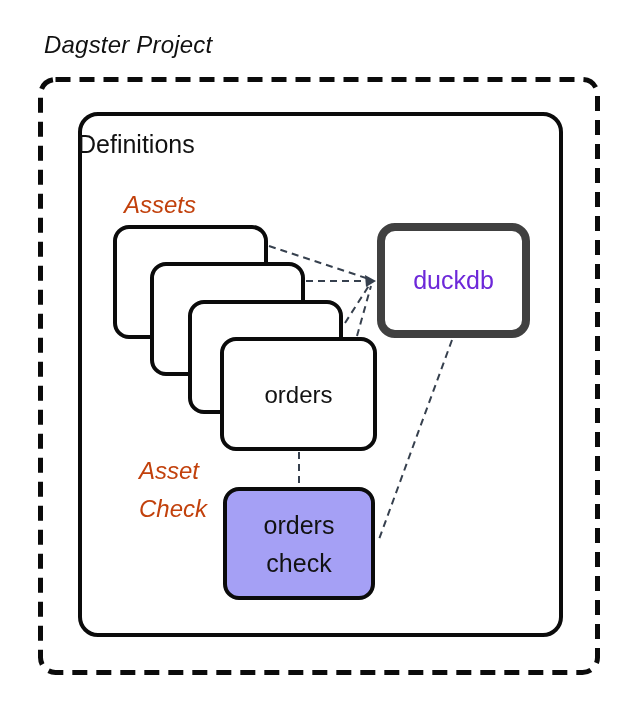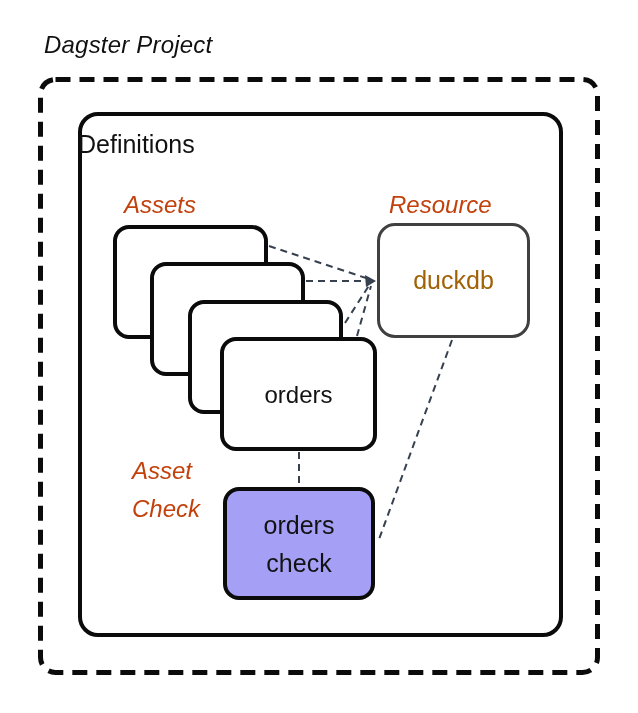--- a/index.html
+++ b/index.html
@@ -26,41 +26,41 @@
     position: absolute; left: 78px; top: 130px; width: 485px;
     font-size: 25px; color: #111;
   }
 
   .section-label {
     position: absolute; font-size: 24px; font-style: italic; color: #c2410c;
     line-height: 38px;
   }
   .assets-label   { left: 124px; top: 186px; }
   .resource-label { left: 389px; top: 186px; }
-  .asset-check-label { left: 132px; top: 452px; }
+  .asset-check-label { left: 139px; top: 452px; }
 
   .card {
     position: absolute; box-sizing: border-box;
     width: 155px; height: 114px;
     background: #ffffff; border: 4px solid #0b0b0b; border-radius: 16px;
   }
   .card-1 { left: 113px; top: 225px; }
   .card-2 { left: 150px; top: 262px; }
   .card-3 { left: 188px; top: 300px; }
   .card-4 { left: 220px; top: 337px; width: 157px; height: 114px;
             display: flex; flex-direction: column; align-items: center; justify-content: center; }
 
   .node-text { font-size: 24px; line-height: 35px; text-align: center; color: #121212; }
 
   .duckdb-box {
     position: absolute; left: 377px; top: 223px; width: 153px; height: 115px;
     box-sizing: border-box; background: #ffffff;
-    border: 3px solid #404040; border-radius: 18px;
+    border: 8px solid #404040; border-radius: 18px;
     display: flex; align-items: center; justify-content: center;
-    font-size: 25px; color: #a16207;
+    font-size: 25px; color: #6d28d9;
   }
 
   .orders-check-box {
     position: absolute; left: 223px; top: 487px; width: 152px; height: 113px;
     box-sizing: border-box;
     border: 4px solid #0b0b0b; border-radius: 16px;
     display: flex; flex-direction: column; align-items: center; justify-content: center;
     font-size: 25px; line-height: 38px; text-align: center; color: #121212;
   }
 
@@ -73,21 +73,20 @@
 <body>
 
 <div class="canvas">
 
   <div class="project-title">Dagster Project</div>
 
   <div class="definitions-box"></div>
   <div class="definitions-title">Definitions</div>
 
   <div class="section-label assets-label">Assets</div>
-  <div class="section-label resource-label">Resource</div>
   <div class="section-label asset-check-label">
     <div>Asset</div>
     <div>Check</div>
   </div>
 
   <div class="card card-1"></div>
   <div class="card card-2"></div>
   <div class="card card-3"></div>
   <div class="card card-4">
     <div class="node-text">orders</div>

